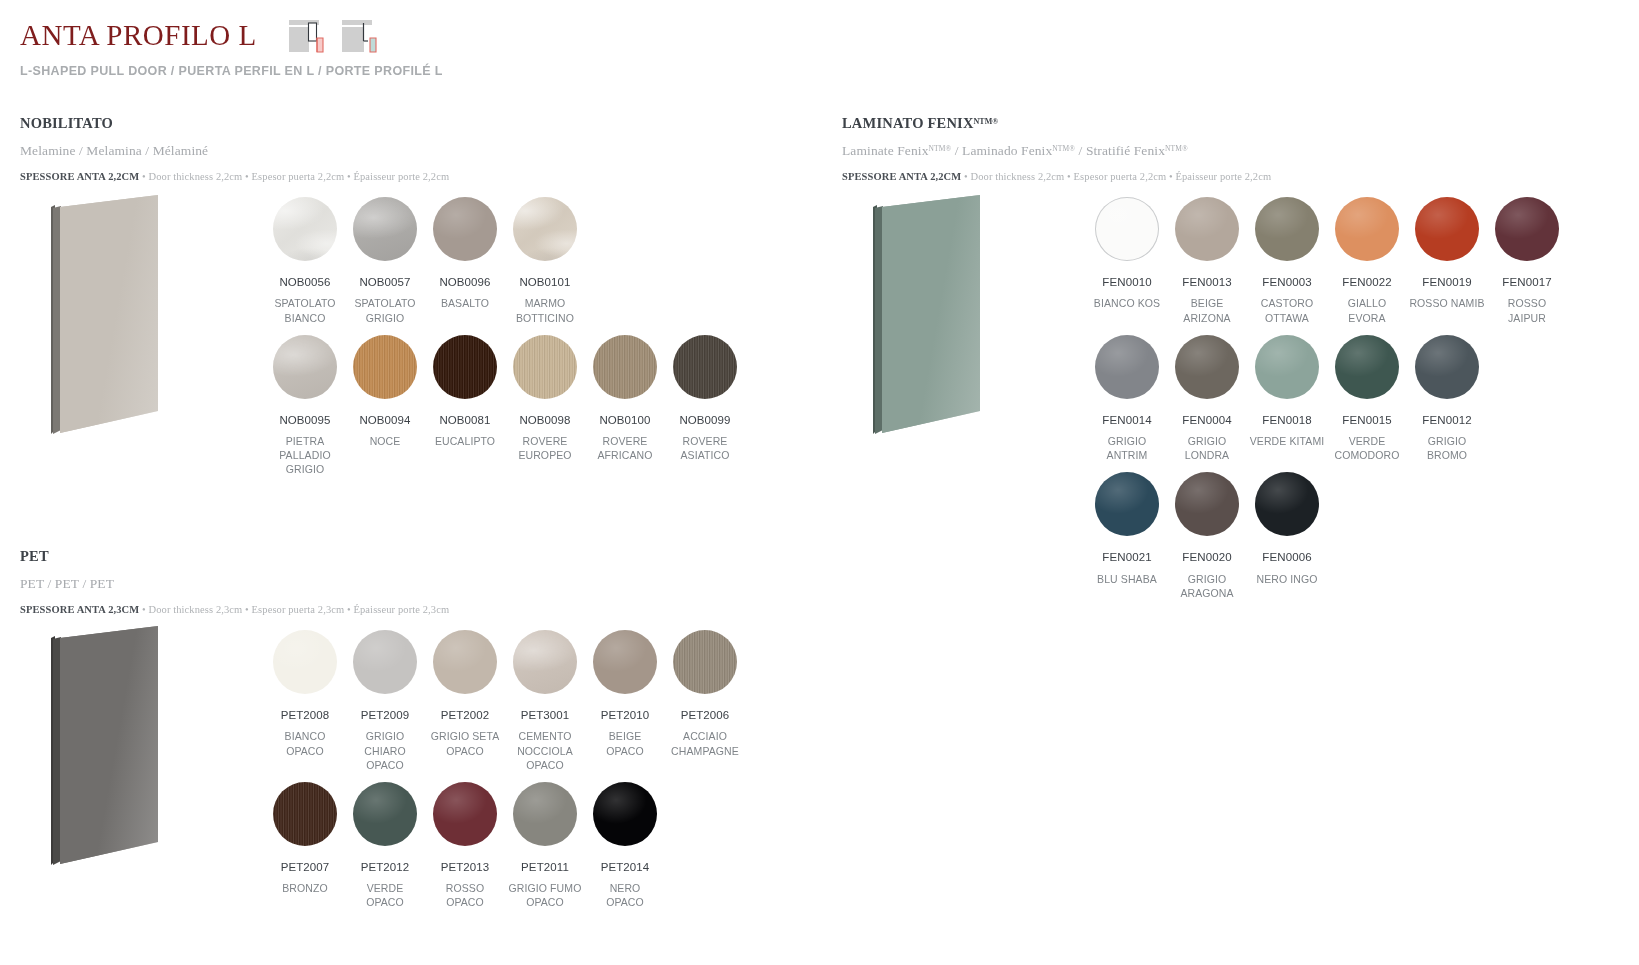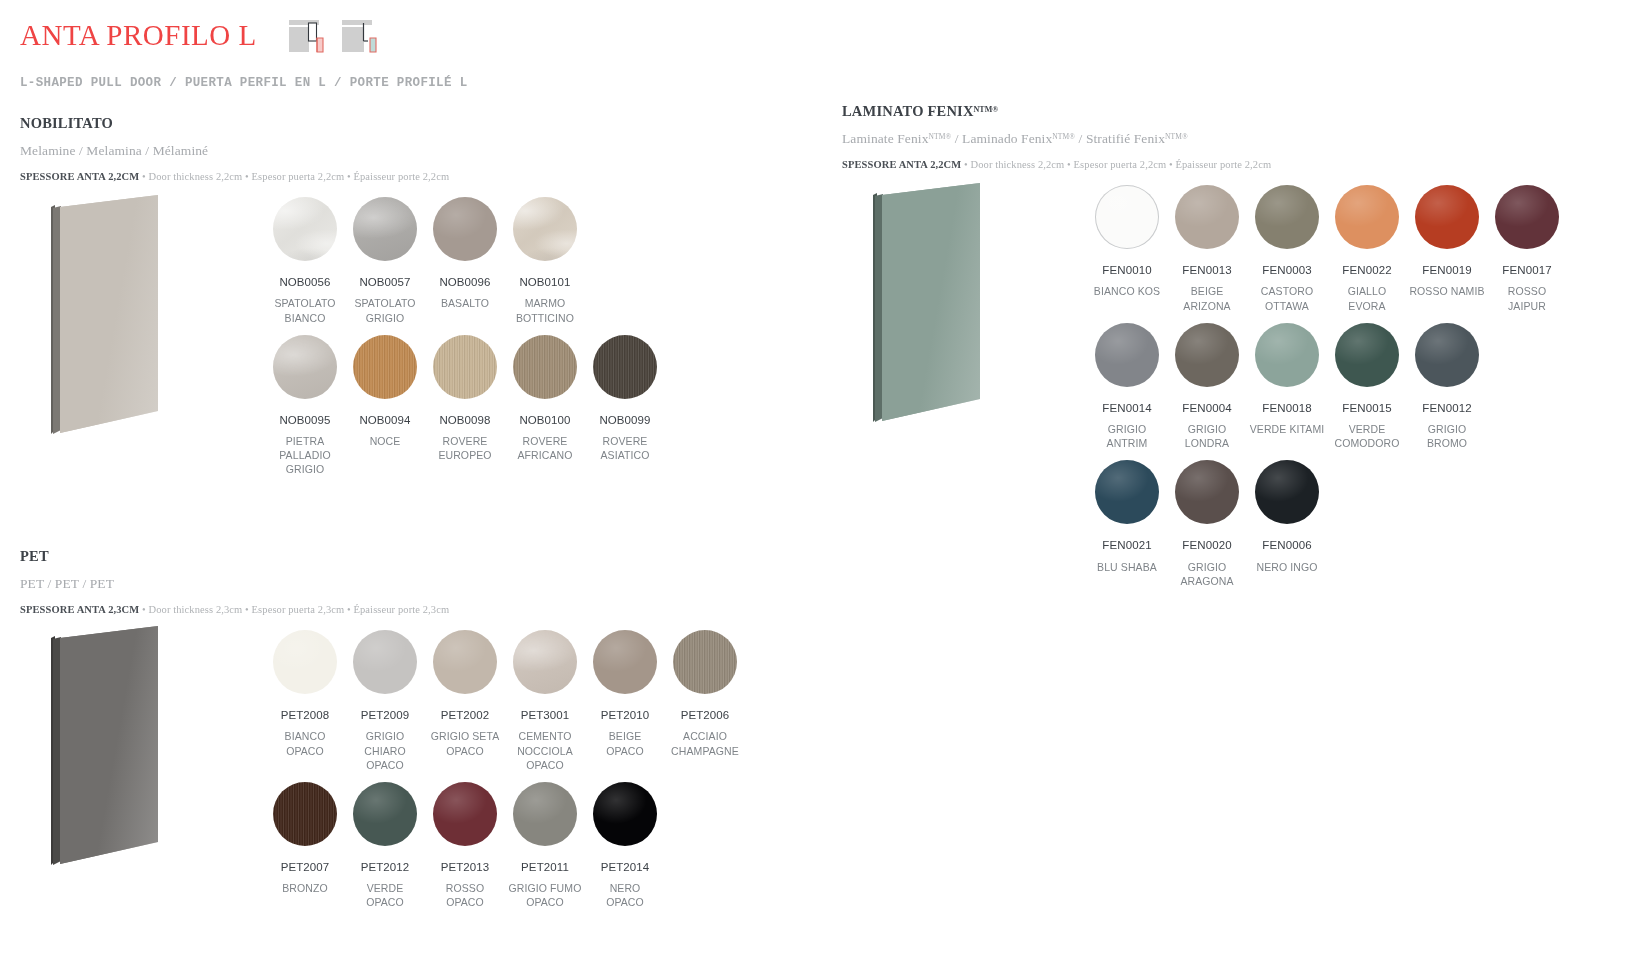--- a/index.html
+++ b/index.html
@@ -10,35 +10,35 @@
     color: #3c4146;
     overflow: hidden;
     position: relative;
   }
 
   
   .page-header { position: absolute; left: 20px; top: 16px; }
   .page-title {
     font-family: "Liberation Serif", serif;
     font-size: 29px; font-weight: 400; letter-spacing: 0.5px;
-    color: #ef4444; line-height: 1.1; display: inline-block;
+    color: #7f1d1d; line-height: 1.1; display: inline-block;
     vertical-align: middle;
   }
   .title-icons { display: inline-block; vertical-align: middle; margin-left: 26px; }
   .profile-icon { display: inline-block; width: 42px; height: 40px; position: relative; margin-right: 6px; vertical-align: middle; }
   .page-subtitle {
-    font-family: Liberation Mono, monospace;
+    font-family: Liberation Sans, sans-serif;
     font-size: 12.5px; font-weight: bold; letter-spacing: 0.35px;
-    color: #a9acaf; margin-top: 20px;
+    color: #a9acaf; margin-top: 8px;
   }
 
   
   .family { position: absolute; }
   #family-nobilitato { left: 20px; top: 115px; width: 800px; }
-  #family-fenix     { left: 842px; top: 103px; width: 790px; }
+  #family-fenix     { left: 842px; top: 115px; width: 790px; }
   #family-pet       { left: 20px; top: 548px; width: 800px; }
 
   .fam-name {
     font-family: "Liberation Serif", serif;
     font-weight: bold; font-size: 14.5px; color: #3d4248; letter-spacing: 0.2px;
   }
   .fam-name sup { font-size: 8px; letter-spacing: 0; vertical-align: 0.55em; }
   .fam-trans {
     font-family: "Liberation Serif", serif;
     font-size: 13.5px; color: #a7aaae; margin-top: 11px; letter-spacing: 0.1px;
@@ -206,20 +206,27 @@
 GRIGIO</div>
         </div>
         <div class="swatch-cell">
           <div class="swatch" style="background:#c08a52">
             <span class="grain"></span>
           </div>
           <div class="code">NOB0094</div>
           <div class="cname">NOCE</div>
         </div>
         <div class="swatch-cell">
+          <div class="swatch" style="background:#33190c">
+            <span class="grain"></span>
+          </div>
+          <div class="code">NOB0081</div>
+          <div class="cname">EUCALIPTO</div>
+        </div>
+        <div class="swatch-cell">
           <div class="swatch" style="background:#c7b496">
             <span class="grain"></span>
           </div>
           <div class="code">NOB0098</div>
           <div class="cname">ROVERE
 EUROPEO</div>
         </div>
         <div class="swatch-cell">
           <div class="swatch" style="background:#9f8d75">
             <span class="grain"></span>

